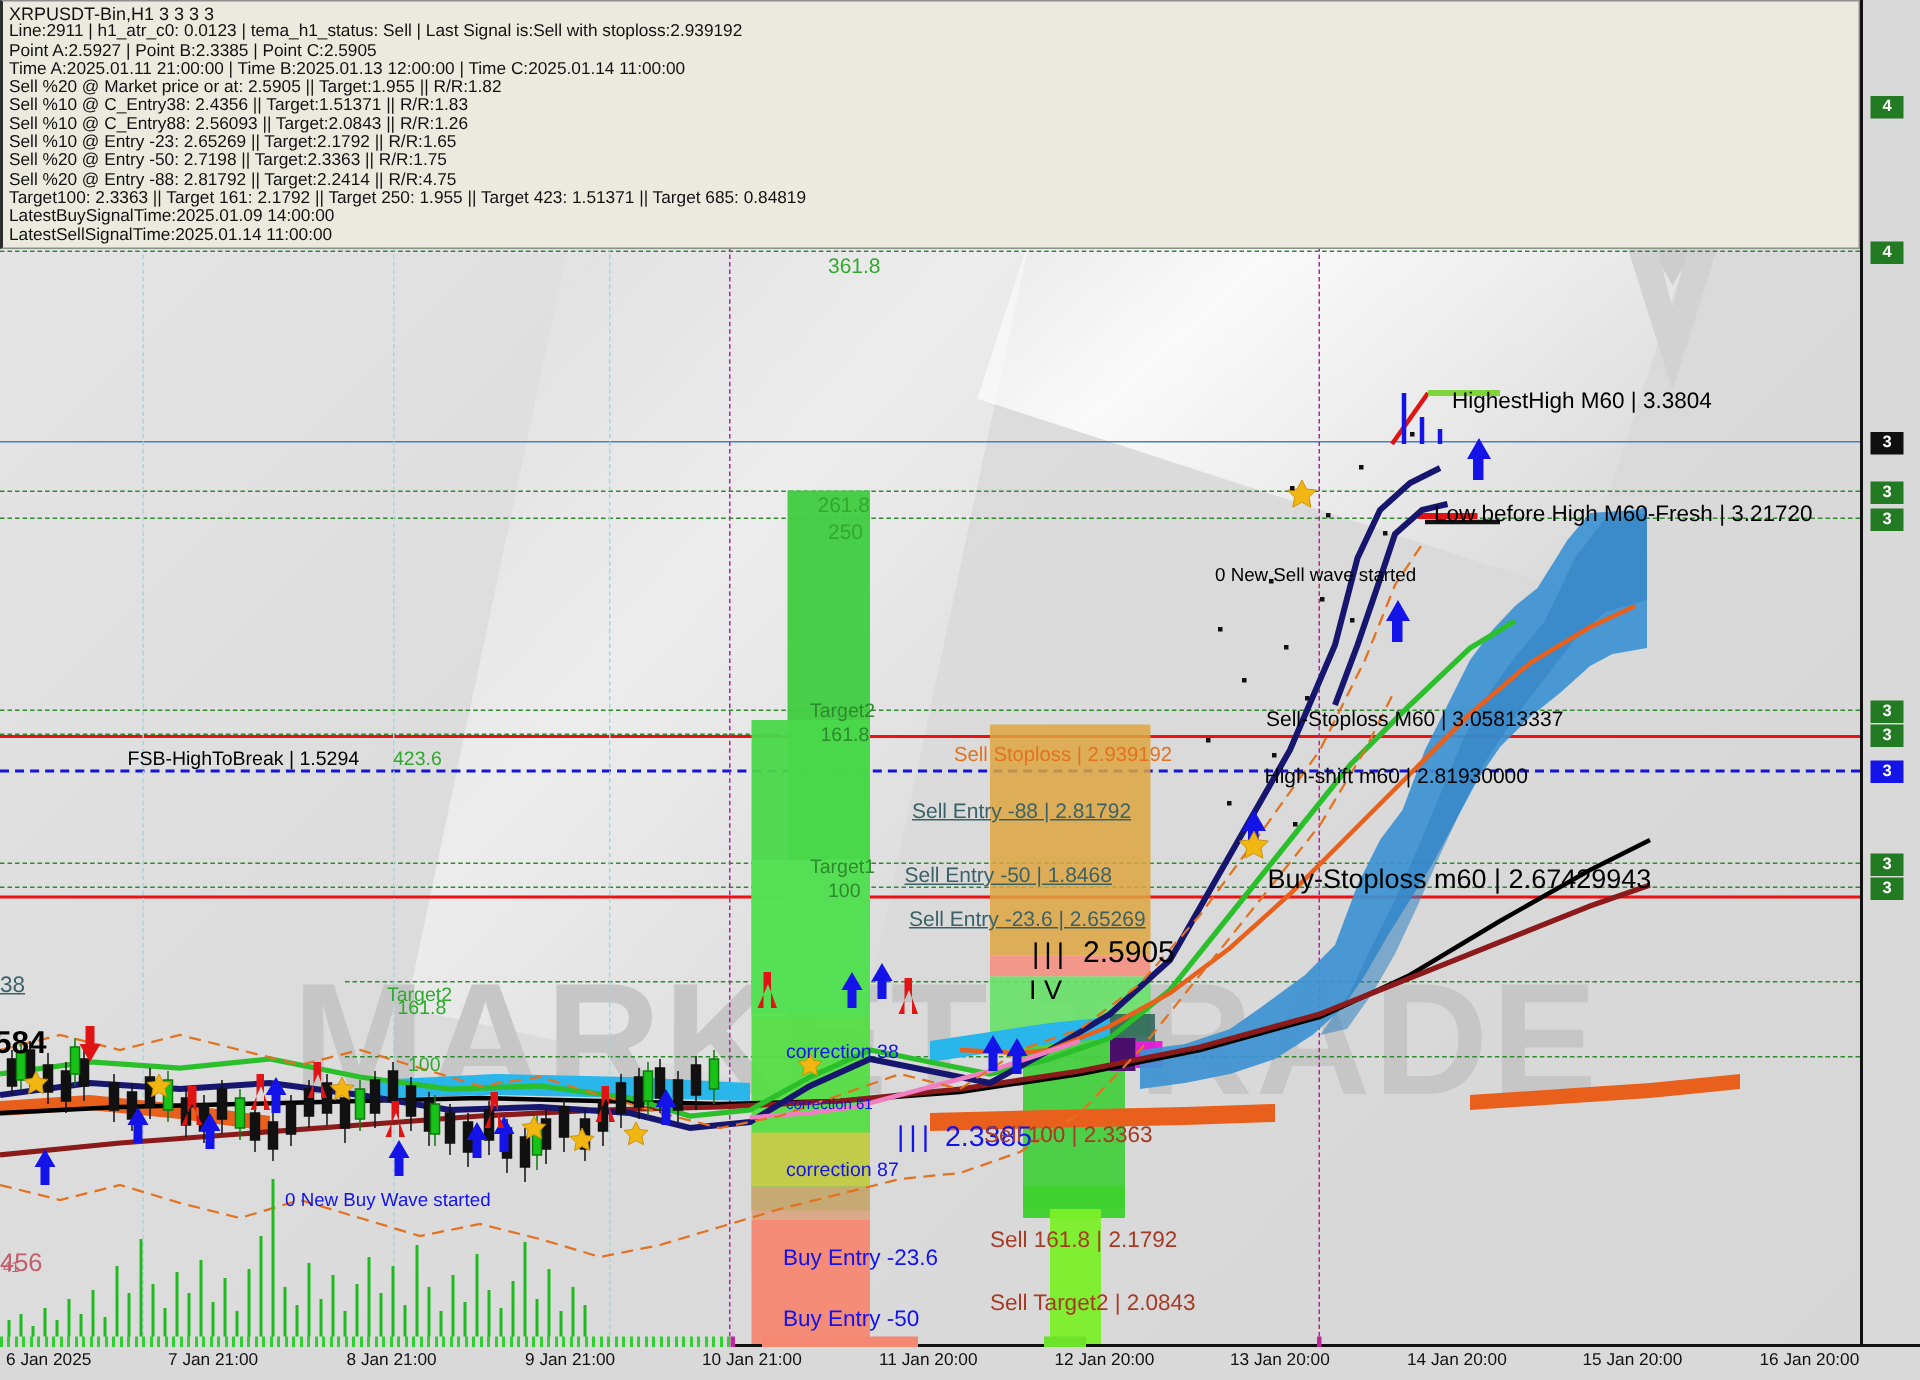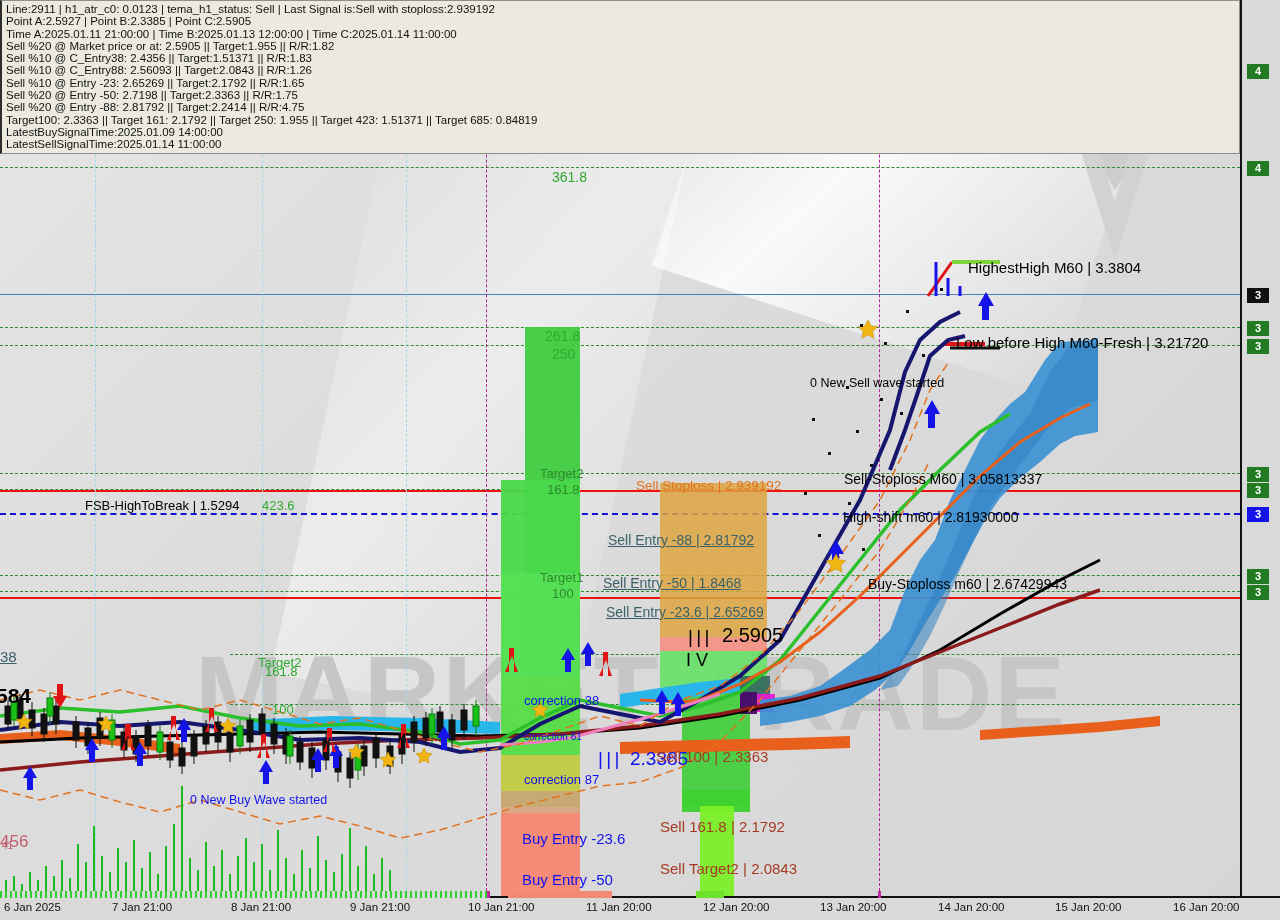--- a/index.html
+++ b/index.html
@@ -44,21 +44,21 @@
   .dash-blue  { border-top:2px dashed #1414d4; }
 
   
   .lbl { position:absolute; white-space:nowrap; font-size:14px; }
   .lbl.green { color:#2faa2f; }
   .lbl.darkgreen { color:#2d8a2d; }
   .lbl.slate { color:#3b6168;text-decoration:underline; }
   .lbl.brown { color:#a63b25; }
   .lbl.blue  { color:#1212ee; }
   .lbl.black { color:#000; }
-  .lbl.orange{ color:#e2721f; }
+  .lbl.orange{ color:#e2721f;margin-top:17px; }
   .lbl.pink  { color:#c0606f; }
 
   
   #info {
     position:absolute; left:0; top:0; width:1240px;
     padding:2px 3px 2px 4px;
     background:#eceadf;
     border:1px solid #8e8e8e;
     border-left:2px solid #2d2d2d;
     font-size:11.5px; line-height:12.3px; color:#111;
@@ -423,21 +423,21 @@
 
     <div class="lbl green" style="left:552px;top:72px">423.6</div>
     <div class="lbl green" style="left:552px;top:169px">361.8</div>
     <div class="lbl green" style="left:545px;top:328px">261.8</div>
     <div class="lbl green" style="left:552px;top:346px">250</div>
 
     <div class="lbl black" style="left:968px;top:259px;font-size:15px">HighestHigh    M60 | 3.3804</div>
     <div class="lbl black" style="left:956px;top:334px;font-size:15px">Low before High    M60-Fresh | 3.21720</div>
     <div class="lbl black" style="left:844px;top:471px;font-size:14px">Sell-Stoploss M60 | 3.05813337</div>
     <div class="lbl black" style="left:843px;top:509px;font-size:14px">High-shift m60 | 2.81930000</div>
-    <div class="lbl black" style="left:868px;top:576px;font-size:14px">Buy-Stoploss m60 | 2.67429943</div>
+    <div class="lbl black" style="left:845px;top:576px;font-size:18px">Buy-Stoploss m60 | 2.67429943</div>
     <div class="lbl black" style="left:810px;top:376px;font-size:12.5px">0 New Sell wave started</div>
     <div class="lbl blue" style="left:190px;top:793px;font-size:12.5px">0 New Buy Wave started</div>
 
     <div class="lbl black" style="left:85px;top:498px;font-size:13px">FSB-HighToBreak | 1.5294</div>
     <div class="lbl green" style="left:262px;top:498px;font-size:13px">423.6</div>
 
     <div class="lbl orange" style="left:636px;top:478px;font-size:13.5px">Sell Stoploss | 2.939192</div>
     <div class="lbl slate" style="left:608px;top:532px;font-size:14px">Sell Entry -88 | 2.81792</div>
     <div class="lbl slate" style="left:603px;top:575px;font-size:14px">Sell Entry -50 | 1.8468</div>
     <div class="lbl slate" style="left:606px;top:604px;font-size:14px">Sell Entry -23.6 | 2.65269</div>
@@ -467,20 +467,21 @@
     <div class="lbl blue" style="left:524px;top:772px;font-size:13px">correction 87</div>
     <div class="lbl blue" style="left:522px;top:830px;font-size:15px">Buy Entry -23.6</div>
     <div class="lbl blue" style="left:522px;top:871px;font-size:15px">Buy Entry -50</div>
 
     <div class="lbl slate" style="left:0px;top:648px;font-size:15px">38</div>
     <div class="lbl black" style="left:-4px;top:684px;font-size:21px;font-weight:700">584</div>
     <div class="lbl pink" style="left:2px;top:840px;font-size:10px">41</div>
     <div class="lbl pink" style="left:0px;top:832px;font-size:17px">456</div>
 
     <div id="info">
+      <div class="row ttl">XRPUSDT-Bin,H1  3 3 3 3</div>
       <div class="row">Line:2911 | h1_atr_c0: 0.0123 | tema_h1_status: Sell | Last Signal is:Sell with stoploss:2.939192</div>
       <div class="row">Point A:2.5927 | Point B:2.3385 | Point C:2.5905</div>
       <div class="row">Time A:2025.01.11 21:00:00 | Time B:2025.01.13 12:00:00 | Time C:2025.01.14 11:00:00</div>
       <div class="row">Sell %20 @ Market price or at: 2.5905 || Target:1.955 || R/R:1.82</div>
       <div class="row">Sell %10 @ C_Entry38: 2.4356 ||  Target:1.51371 || R/R:1.83</div>
       <div class="row">Sell %10 @ C_Entry88: 2.56093 ||  Target:2.0843 || R/R:1.26</div>
       <div class="row">Sell %10 @ Entry -23: 2.65269 || Target:2.1792 || R/R:1.65</div>
       <div class="row">Sell %20 @ Entry -50: 2.7198 || Target:2.3363 || R/R:1.75</div>
       <div class="row">Sell %20 @ Entry -88: 2.81792 || Target:2.2414 || R/R:4.75</div>
       <div class="row">Target100: 2.3363 || Target 161: 2.1792 || Target 250: 1.955 || Target 423: 1.51371 || Target 685: 0.84819</div>

